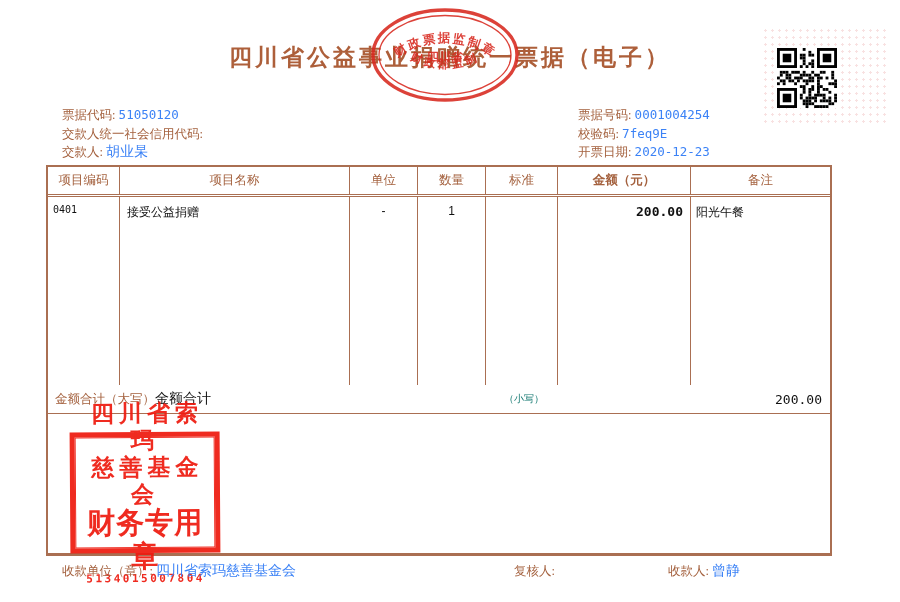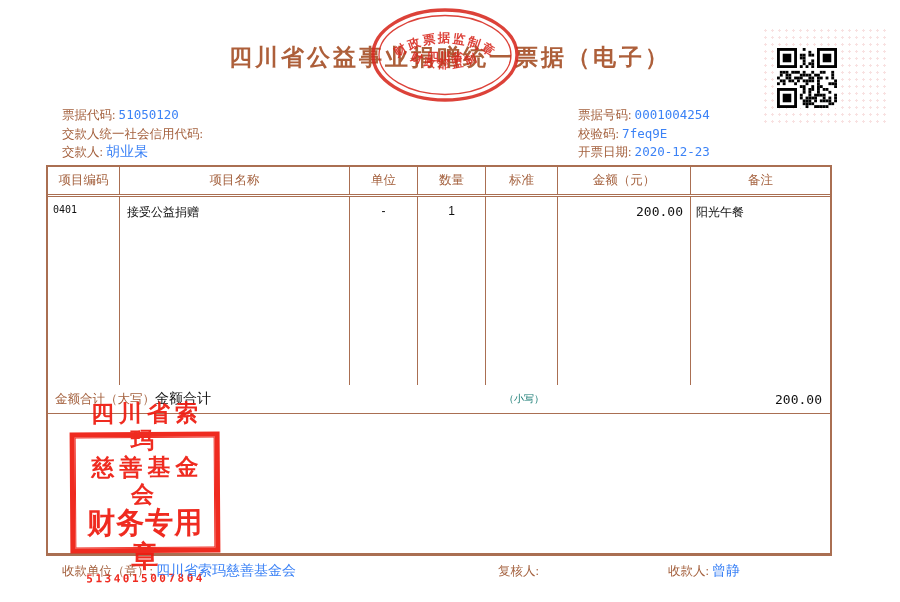--- a/index.html
+++ b/index.html
@@ -22,21 +22,21 @@
   .lbl{color:#a4613e;font-family:"Liberation Serif","DejaVu Serif",serif;}
   .val{color:#3b82f6;font-family:"DejaVu Sans Mono","Liberation Mono",monospace;font-size:12.5px;}
   .val.cn{font-family:"Liberation Sans","DejaVu Sans",sans-serif;font-size:14px;}
   
   .tbl{position:absolute;left:46px;top:165px;width:786px;border:2px solid #aa6f52;
        border-bottom-width:3px;box-sizing:border-box;background:transparent;}
   .trow{display:flex;}
   .cell{box-sizing:border-box;border-right:1px solid #aa6f52;overflow:hidden;}
   .cell:last-child{border-right:none;}
   .c0{width:72px;} .c1{width:230px;} .c2{width:68px;} .c3{width:68px;}
-  .c4{width:72px;} .c5{width:133px;} .c6{width:139px;flex:1;}
+  .c4{width:72px;} .c5{width:133px;font-weight:bold;} .c6{width:139px;flex:1;}
   .thead{height:27px;border-bottom:3px double #aa6f52;}
   .thead .cell{display:flex;align-items:center;justify-content:center;
        font-family:"Liberation Serif","DejaVu Serif",serif;font-size:12.5px;color:#a4613e;}
   .tdata{height:188px;}
   .tdata .cell{padding-top:7px;font-size:12px;color:#111;}
   .tdata .code{padding-left:5px;font-family:"DejaVu Sans Mono","Liberation Mono",monospace;font-size:10px;}
   .tdata .name{padding-left:7px;}
   .tdata .center{text-align:center;}
   .tdata .money{text-align:right;padding-right:7px;font-family:"DejaVu Sans Mono","Liberation Mono",monospace;font-size:13px;}
   .tdata .note{padding-left:5px;}
@@ -58,21 +58,21 @@
         color:#ee1b10;text-align:center;}
   .seal .l12{font-size:23px;font-weight:900;letter-spacing:5px;line-height:27px;
         text-indent:5px;font-family:"Liberation Serif","DejaVu Serif",serif;}
   .seal .l3{font-size:28px;font-weight:900;letter-spacing:1px;line-height:32px;
         transform:scaleY(1.05);font-family:"Liberation Serif","DejaVu Serif",serif;}
   .seal .l4{font-size:11px;font-weight:800;letter-spacing:2.5px;line-height:14px;
         font-family:"DejaVu Sans Mono","Liberation Mono",monospace;}
   
   .footer{position:absolute;top:562px;left:0;right:0;height:20px;font-size:12.5px;}
   .f-unit{position:absolute;left:62px;}
-  .f-review{position:absolute;left:498px;}
+  .f-review{position:absolute;left:514px;}
   .f-payee{position:absolute;left:668px;}
 </style>
 </head>
 <body>
 
 <div class="page">
 
   <div class="title">四川省公益事业捐赠统一票据（电子）</div>
 
   <svg class="oval-stamp" width="154" height="100" viewBox="0 0 154 100">

